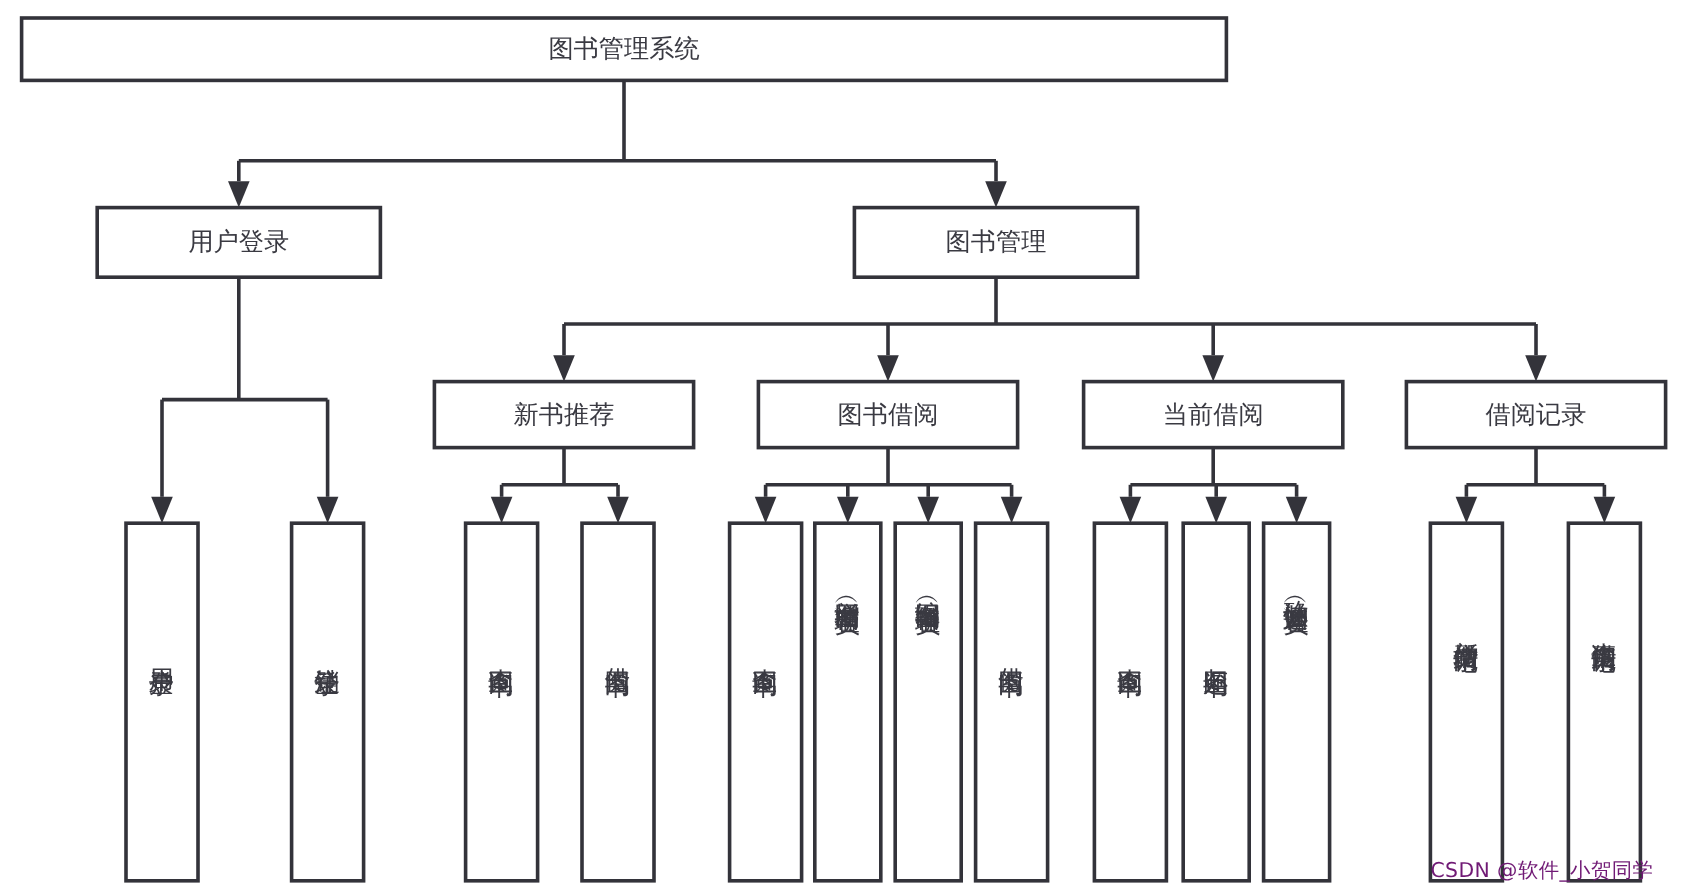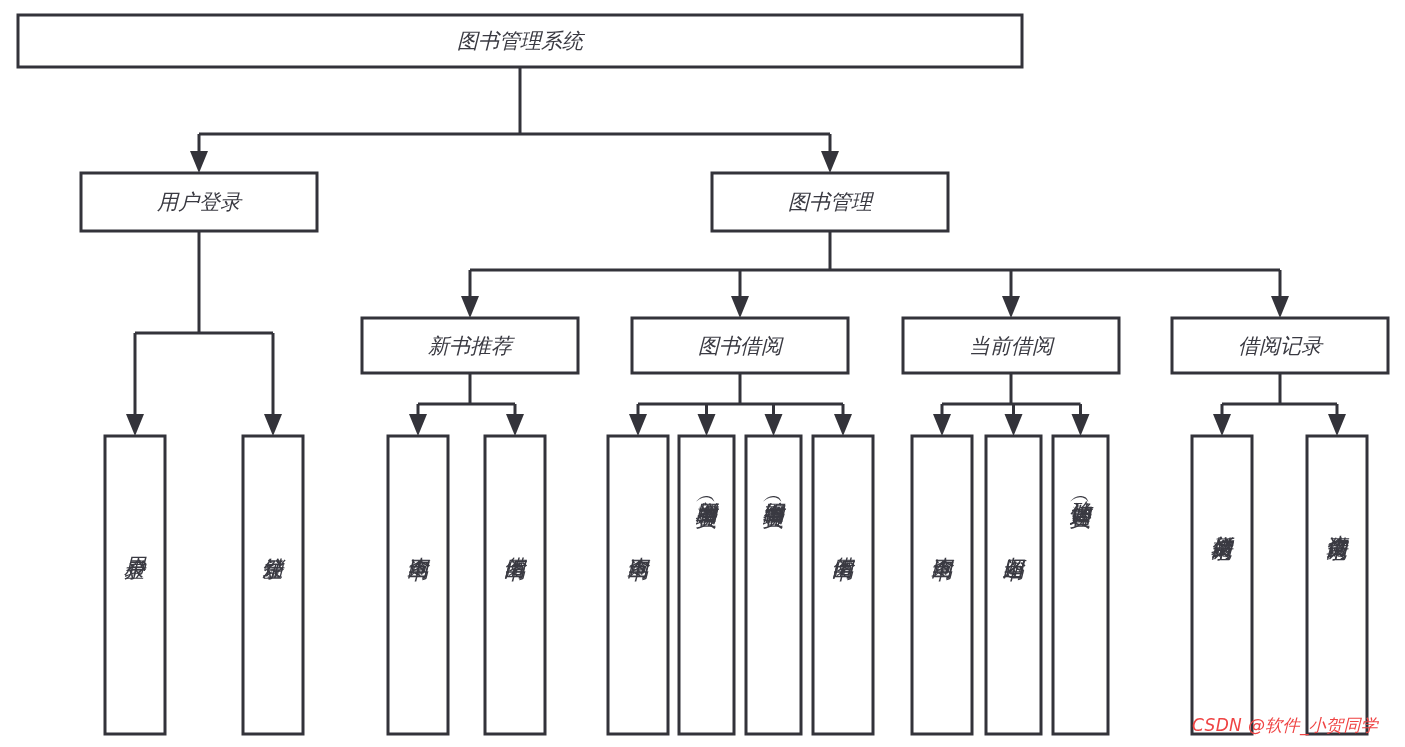--- a/index.html
+++ b/index.html
@@ -12,21 +12,20 @@
     width: 1405px;
     height: 747px;
     overflow: hidden;
     font-family: "DejaVu Sans", "Liberation Sans", sans-serif;
   }
   #diagram-root {
     position: relative;
     width: 1405px;
     height: 747px;
     background: #ffffff;
-    font-style: italic;
   }
   svg#tree-svg {
     position: absolute;
     left: 0;
     top: 0;
     width: 1405px;
     height: 747px;
     display: block;
   }
   .node-box {
@@ -63,21 +62,21 @@
     white-space: nowrap;
     text-align: left;
     pointer-events: none;
   }
   .watermark {
     position: absolute;
     left: 1192px;
     top: 714px;
     font-family: "DejaVu Sans", "Liberation Sans", sans-serif;
     font-size: 17px;
-    color: #ef4444;
+    color: #701a75;
     letter-spacing: 0.02em;
     white-space: nowrap;
   }
 </style>
 </head>
 <body>
 
 <div id="diagram-root">
 
   <svg id="tree-svg" viewBox="0 0 1405 747" xmlns="http://www.w3.org/2000/svg">

